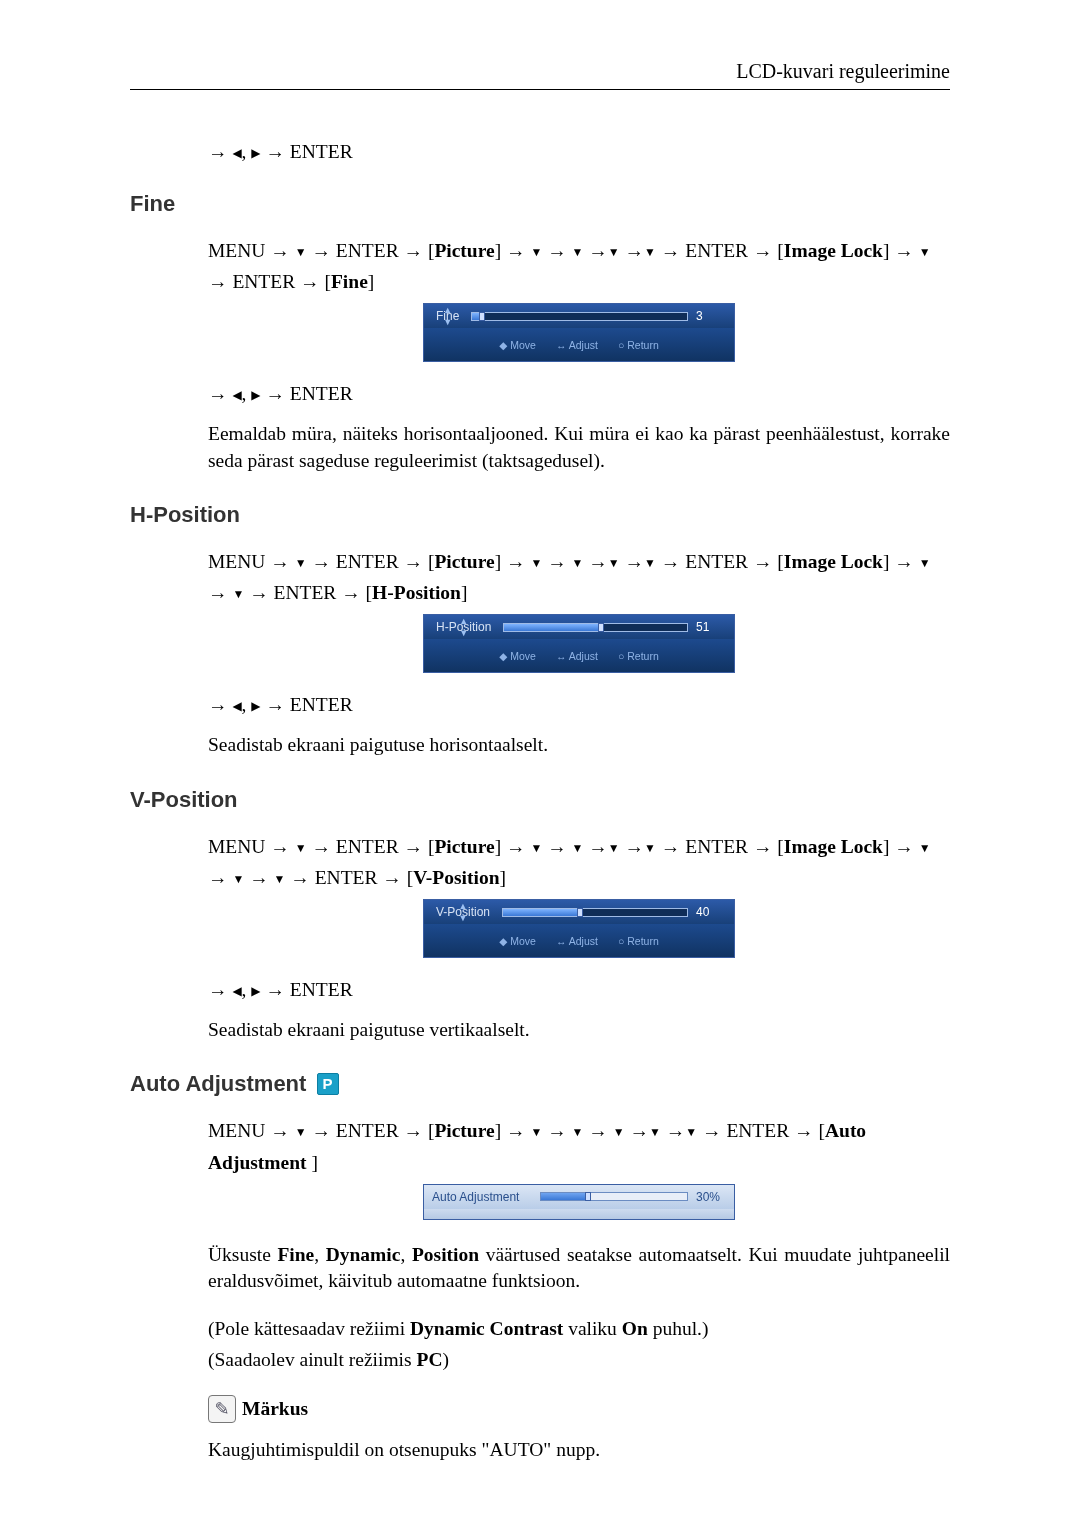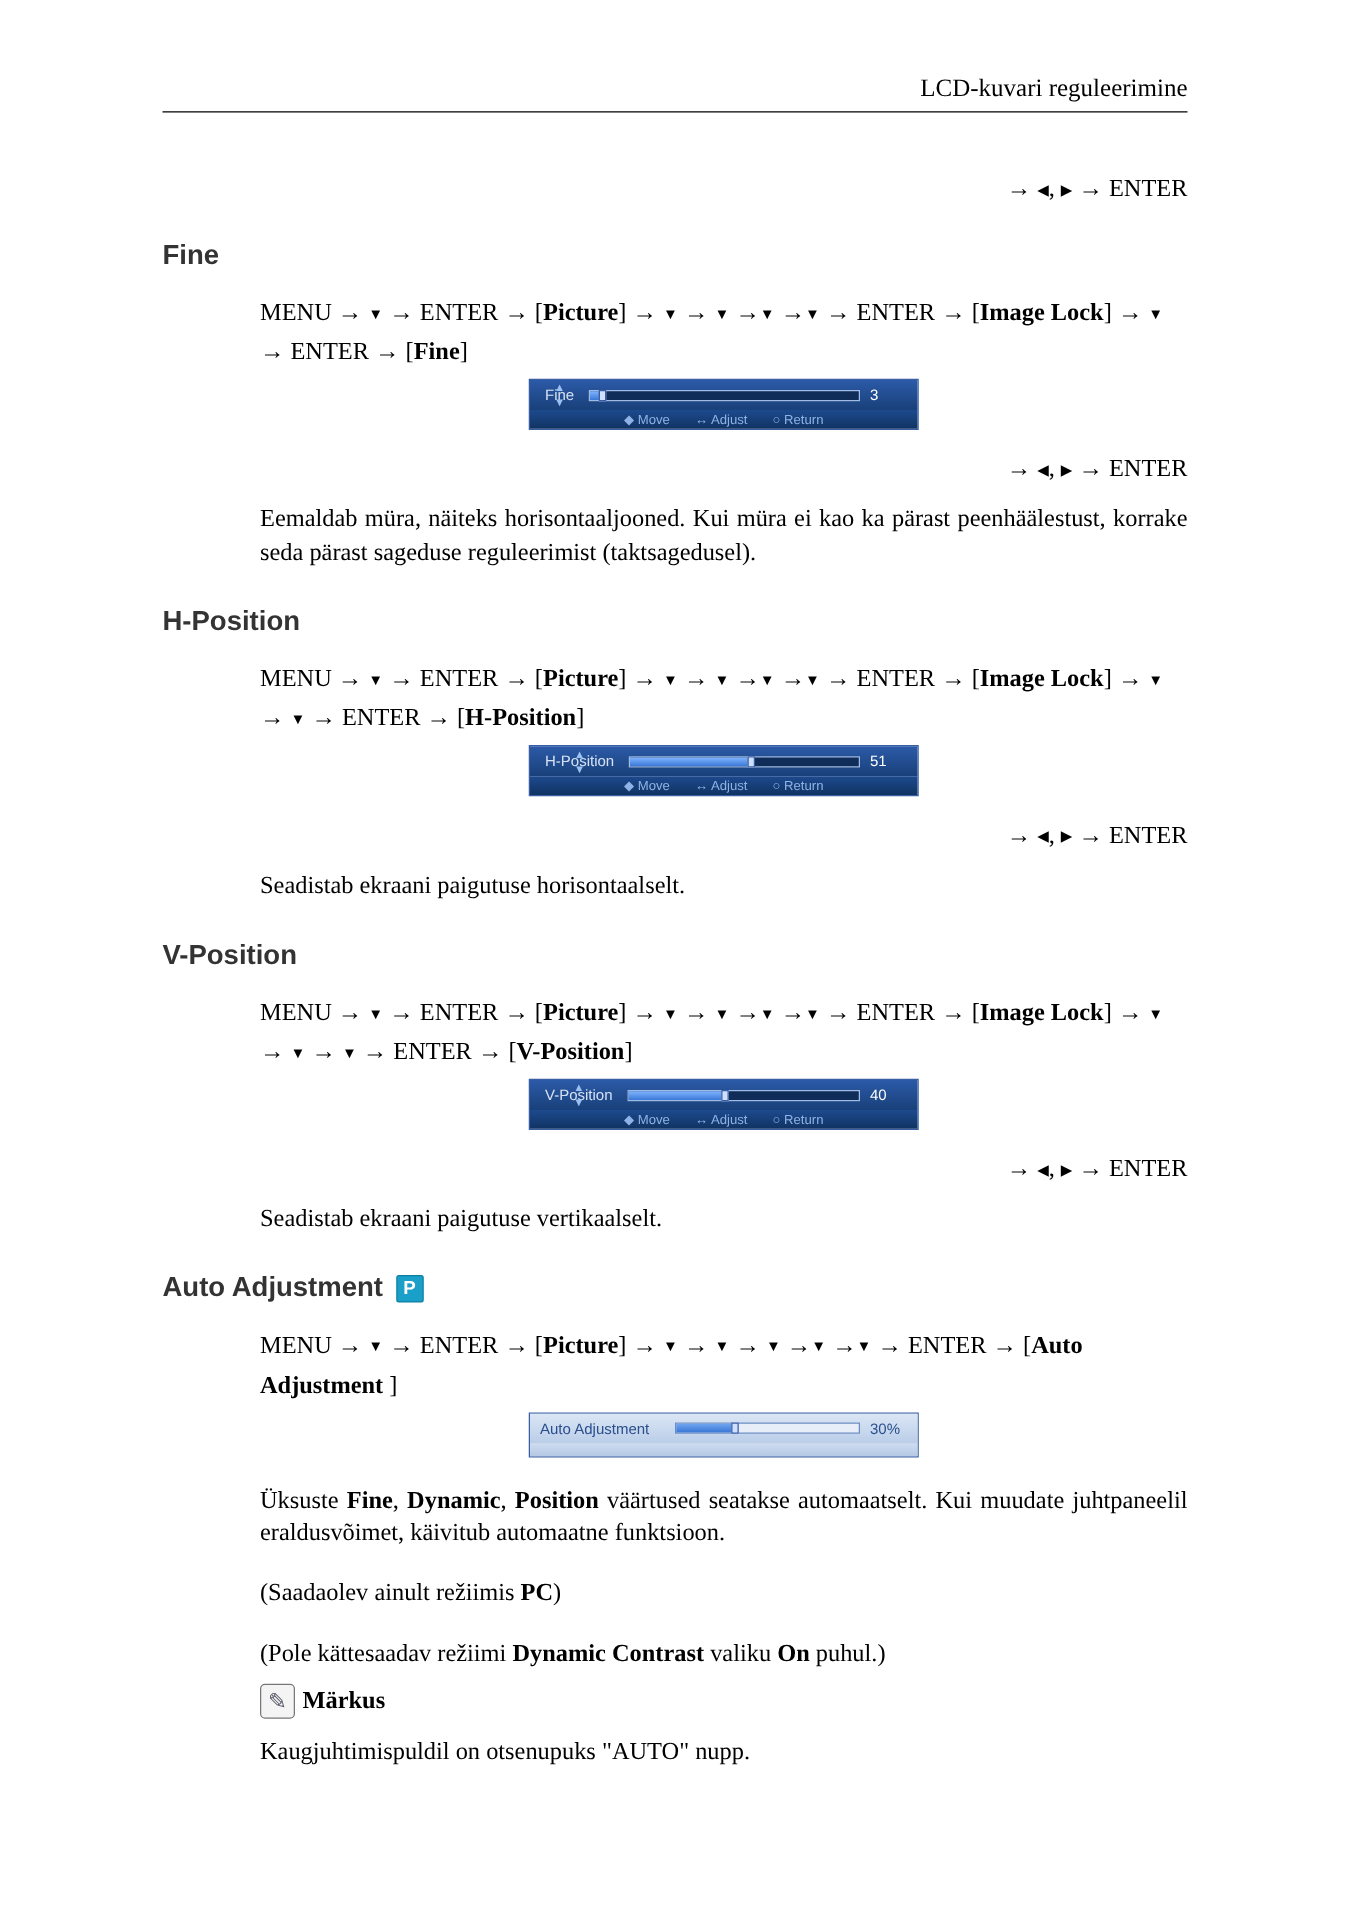--- a/index.html
+++ b/index.html
@@ -38,21 +38,21 @@
     color:#333;
     margin:28px 0 18px 0;
   }
   .menu-path{
     margin-bottom:6px;
     line-height:1.6;
   }
   b{font-weight:bold;font-family:Liberation Serif, serif;}
   .arrow{font-family:Arial,sans-serif;}
   .tri-down,.tri-left,.tri-right{font-size:12px;display:inline-block;vertical-align:1px;}
-  .enter-line{margin:20px 0 16px 0;text-align:right;}
+  .enter-line{margin:20px 0 16px 0;}
   .osd{
     width:310px;
     margin:4px auto 0 auto;
     font-family:Arial,Helvetica,sans-serif;
     font-size:12px;
     border:1px solid #3a5ea3;
   }
   .osd-top{
     background:linear-gradient(#2c5aa8,#184079);
     color:#d6e2f4;
@@ -85,21 +85,21 @@
     background:#cfe0ff;border:1px solid #3a5ea3;
   }
   .osd-val{min-width:30px;color:#fff;}
   .osd-bottom{
     background:linear-gradient(#1d4a8e,#103362);
     color:#8fb3e6;
     display:flex;
     justify-content:center;
     gap:20px;
     font-size:10.5px;
-    height:15px;
+    height:33px;
     align-items:center;
   }
   .osd-simple .osd-top{background:linear-gradient(#dbe6f5,#b9cde8);color:#2a4f8c;}
   .osd-simple .osd-bottom{background:linear-gradient(#cddbef,#b5c9e4);height:10px;}
   .osd-simple .osd-track{background:#e8eef8;border-color:#6b8cc2;}
   .osd-simple .osd-fill{background:linear-gradient(#6fa4f0,#3a78d6);}
   .note-row{display:flex;align-items:center;gap:6px;margin:10px 0 14px 0;}
   .note-icon{
     width:26px;height:26px;border:1px solid #777;border-radius:4px;
     display:flex;align-items:center;justify-content:center;
@@ -301,25 +301,25 @@
           <div class="osd-handle" style="left:30%"></div>
         </div>
         <span class="osd-val" style="color:#2a4f8c">30%</span>
       </div>
       <div class="osd-bottom"></div>
     </div>
 
     <p class="para" style="margin-top:22px">
       <span>Üksuste </span><b>Fine</b><span>, </span><b>Dynamic</b><span>, </span><b>Position</b><span> väärtused seatakse automaatselt. Kui muudate juhtpaneelil eraldus­võimet, käivitub automaatne funktsioon.</span>
     </p>
+    <p class="para" style="margin-bottom:4px">
+      <span>(Pole kättesaadav režiimi </span><b>Dynamic Contrast</b><span> valiku </span><b>On</b><span> puhul.)</span>
+    </p>
     <p class="para">
       <span>(Saadaolev ainult režiimis </span><b>PC</b><span>)</span>
-    </p>
-    <p class="para" style="margin-bottom:4px">
-      <span>(Pole kättesaadav režiimi </span><b>Dynamic Contrast</b><span> valiku </span><b>On</b><span> puhul.)</span>
     </p>
     <div class="note-row">
       <span class="note-icon">✎</span>
       <b>Märkus</b>
     </div>
     <p class="para">Kaugjuhtimispuldil on otsenupuks "AUTO" nupp.</p>
   </div>
 
 </div>
 

